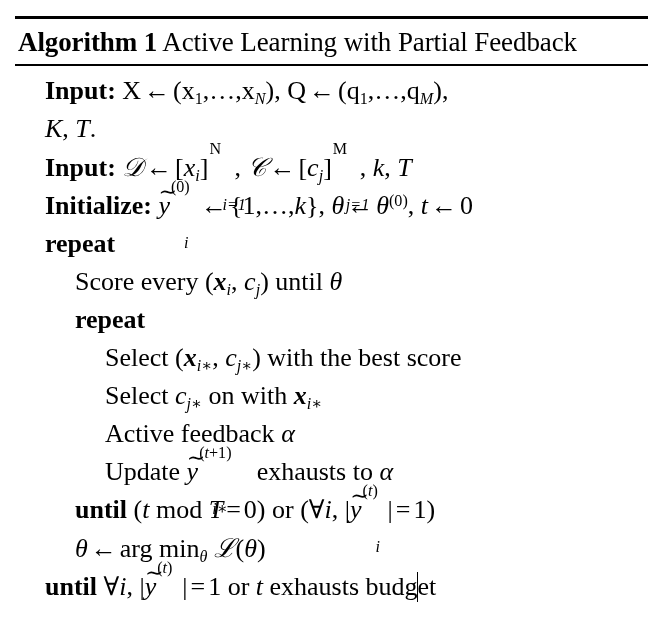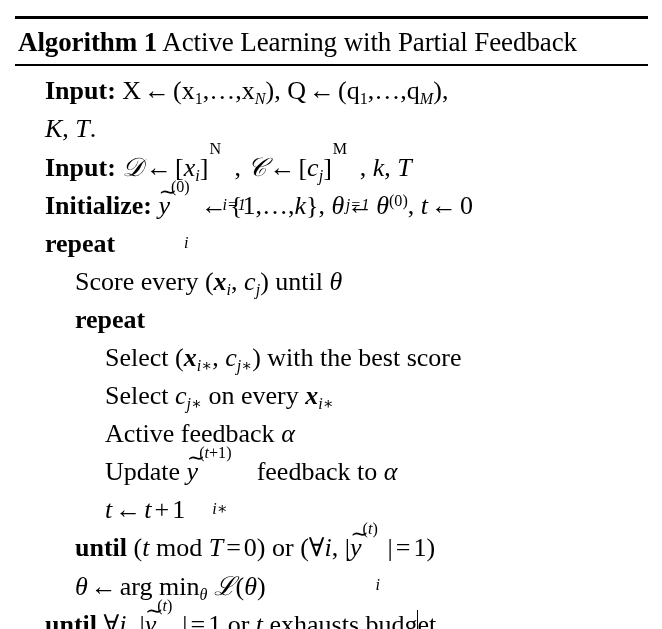--- a/index.html
+++ b/index.html
@@ -172,39 +172,36 @@
     <div class="line lvl2">
       <span>Select</span>
       <span>(</span><span class="mbold">x</span><sub>i<span class="mup">∗</span></sub><span>,</span>
       <span class="mi">c</span><sub>j<span class="mup">∗</span></sub><span>)</span>
       <span>with the best score</span>
     </div>
 
     <div class="line lvl2">
       <span>Select</span>
       <span class="mi">c</span><sub>j<span class="mup">∗</span></sub>
-      <span>on every</span>
+      <span>on with</span>
       <span class="mbold">x</span><sub>i<span class="mup">∗</span></sub>
     </div>
 
     <div class="line lvl2">
       <span>Active feedback</span>
       <span class="mi">α</span>
     </div>
 
     <div class="line lvl2">
       <span>Update</span>
       <span class="tilde-wrap"><span class="tilde-mark">∼</span><span class="mi">y</span></span><span class="subsup"><span class="s-sup up">(<span class="mi">t</span>+1)</span><span class="s-sub">i<span class="mup">∗</span></span></span><span class="stack-pad" style="width:52px"></span>
-      <span>feedback to</span>
+      <span>exhausts to</span>
       <span class="mi">α</span>
     </div>
 
-    <div class="line lvl2">
-      <span class="mi">t</span><span class="op">←</span><span class="mi">t</span><span class="op">+</span><span>1</span>
-    </div>
 
     <div class="line lvl1">
       <span class="kw">until</span>
       <span>(</span><span class="mi">t</span>
       <span class="mup">mod</span>
       <span class="mi">T</span><span class="op">=</span><span>0</span><span>)</span>
       <span>or</span>
       <span>(</span><span>∀</span><span class="mi">i</span><span>,</span>
       <span>|</span><span class="tilde-wrap"><span class="tilde-mark">∼</span><span class="mi">y</span></span><span class="subsup"><span class="s-sup up">(<span class="mi">t</span>)</span><span class="s-sub">i</span></span><span class="stack-pad" style="width:26px"></span><span>|</span><span class="op">=</span><span>1</span><span>)</span>
     </div>

